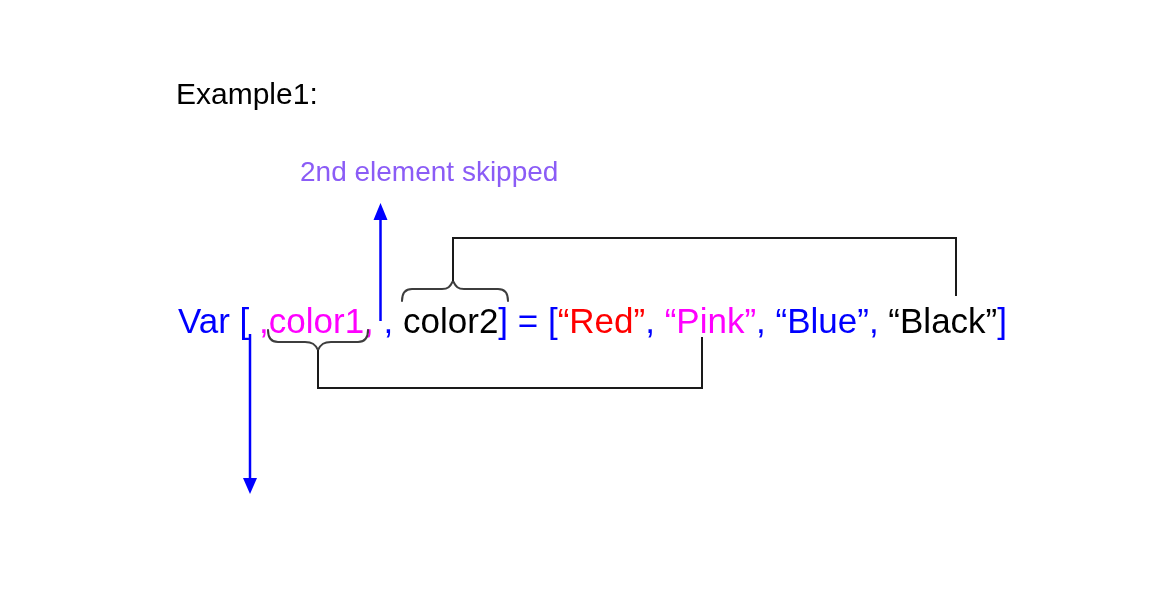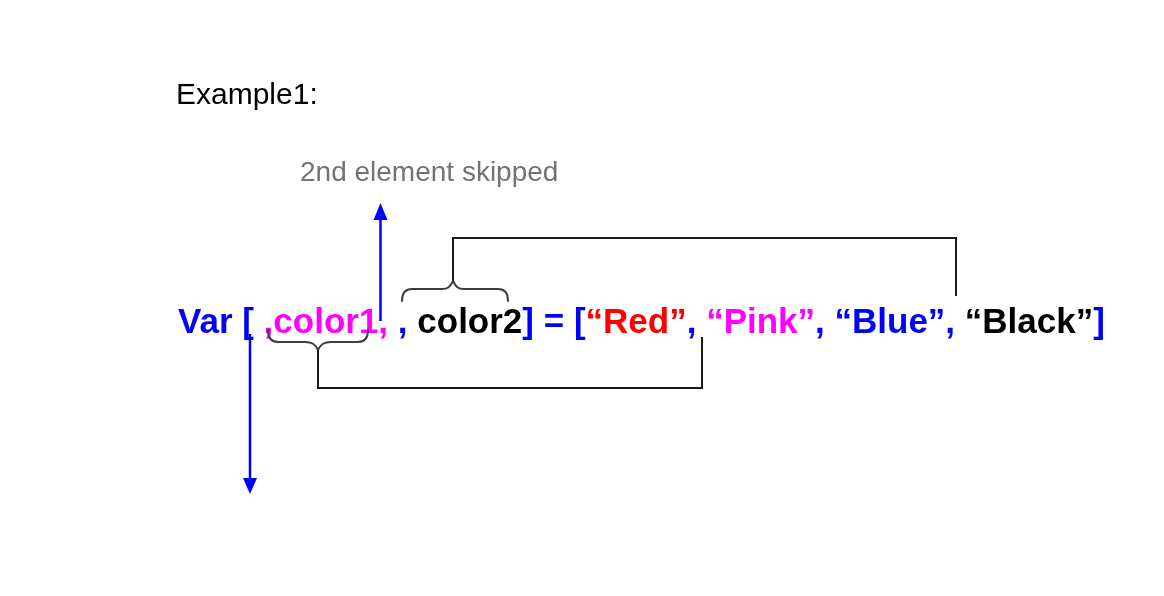--- a/index.html
+++ b/index.html
@@ -17,33 +17,32 @@
     top: 79px;
     font-size: 30px;
     line-height: 1;
     color: #000000;
     white-space: pre;
   }
   .arrow-label {
     position: absolute;
     font-size: 28px;
     line-height: 1;
-    color: #737373;
+    color: #8b5cf6;
     white-space: pre;
   }
   .arrow-label.top { left: 300px; top: 158px; }
   .arrow-label.bottom { left: 142px; top: 494px; }
   .expr {
     position: absolute;
     left: 178px;
     top: 303px;
     font-size: 35px;
     line-height: 1;
     white-space: pre;
-    font-weight: bold;
   }
   .overlay {
     position: absolute;
     left: 0; top: 0;
     width: 1164px; height: 596px;
     pointer-events: none;
   }
 </style>
 </head>
 <body>

